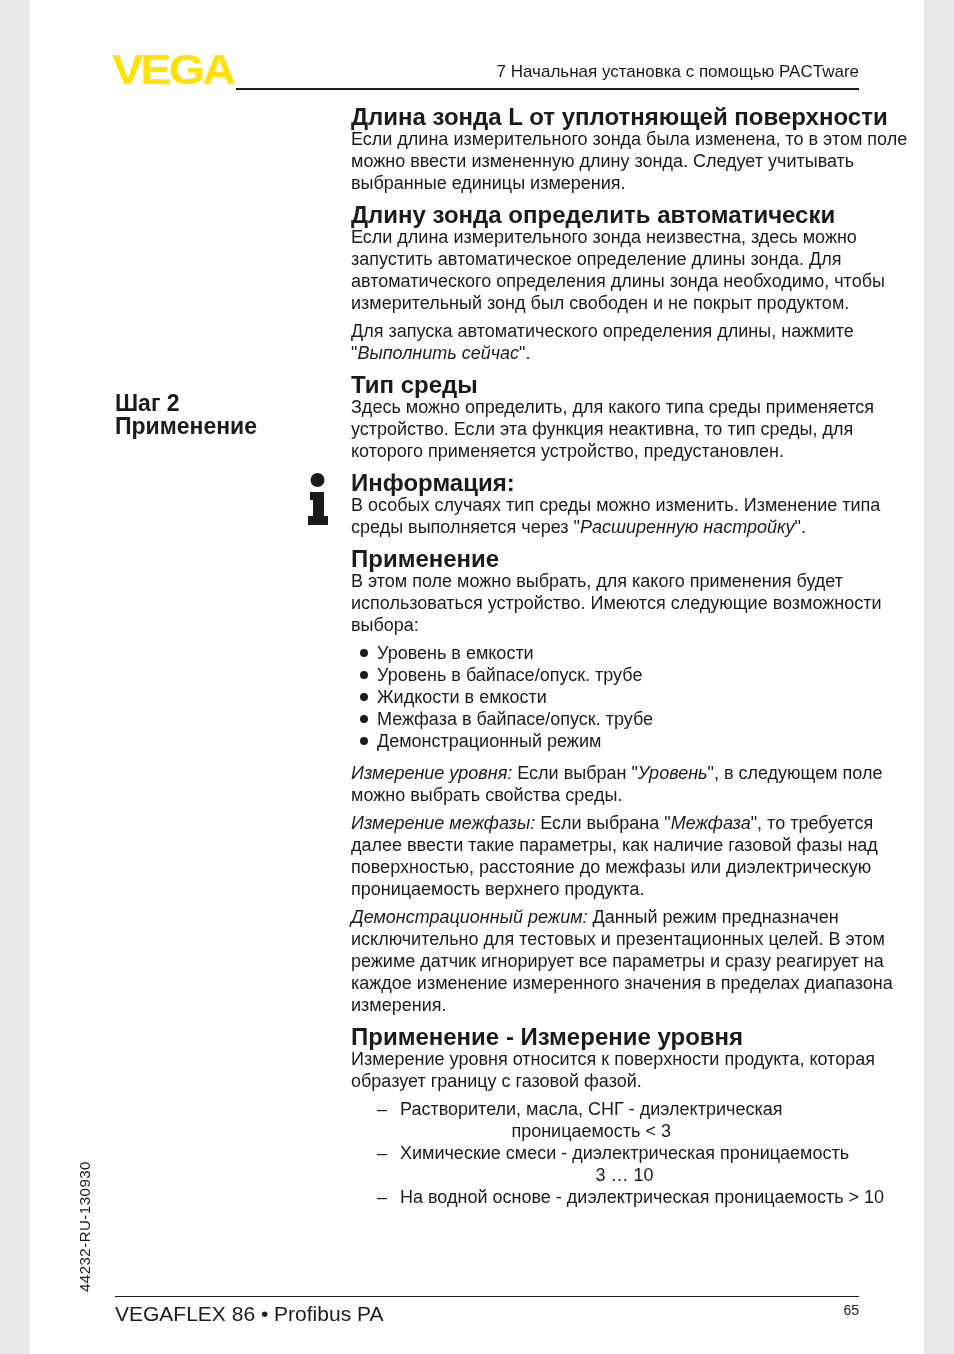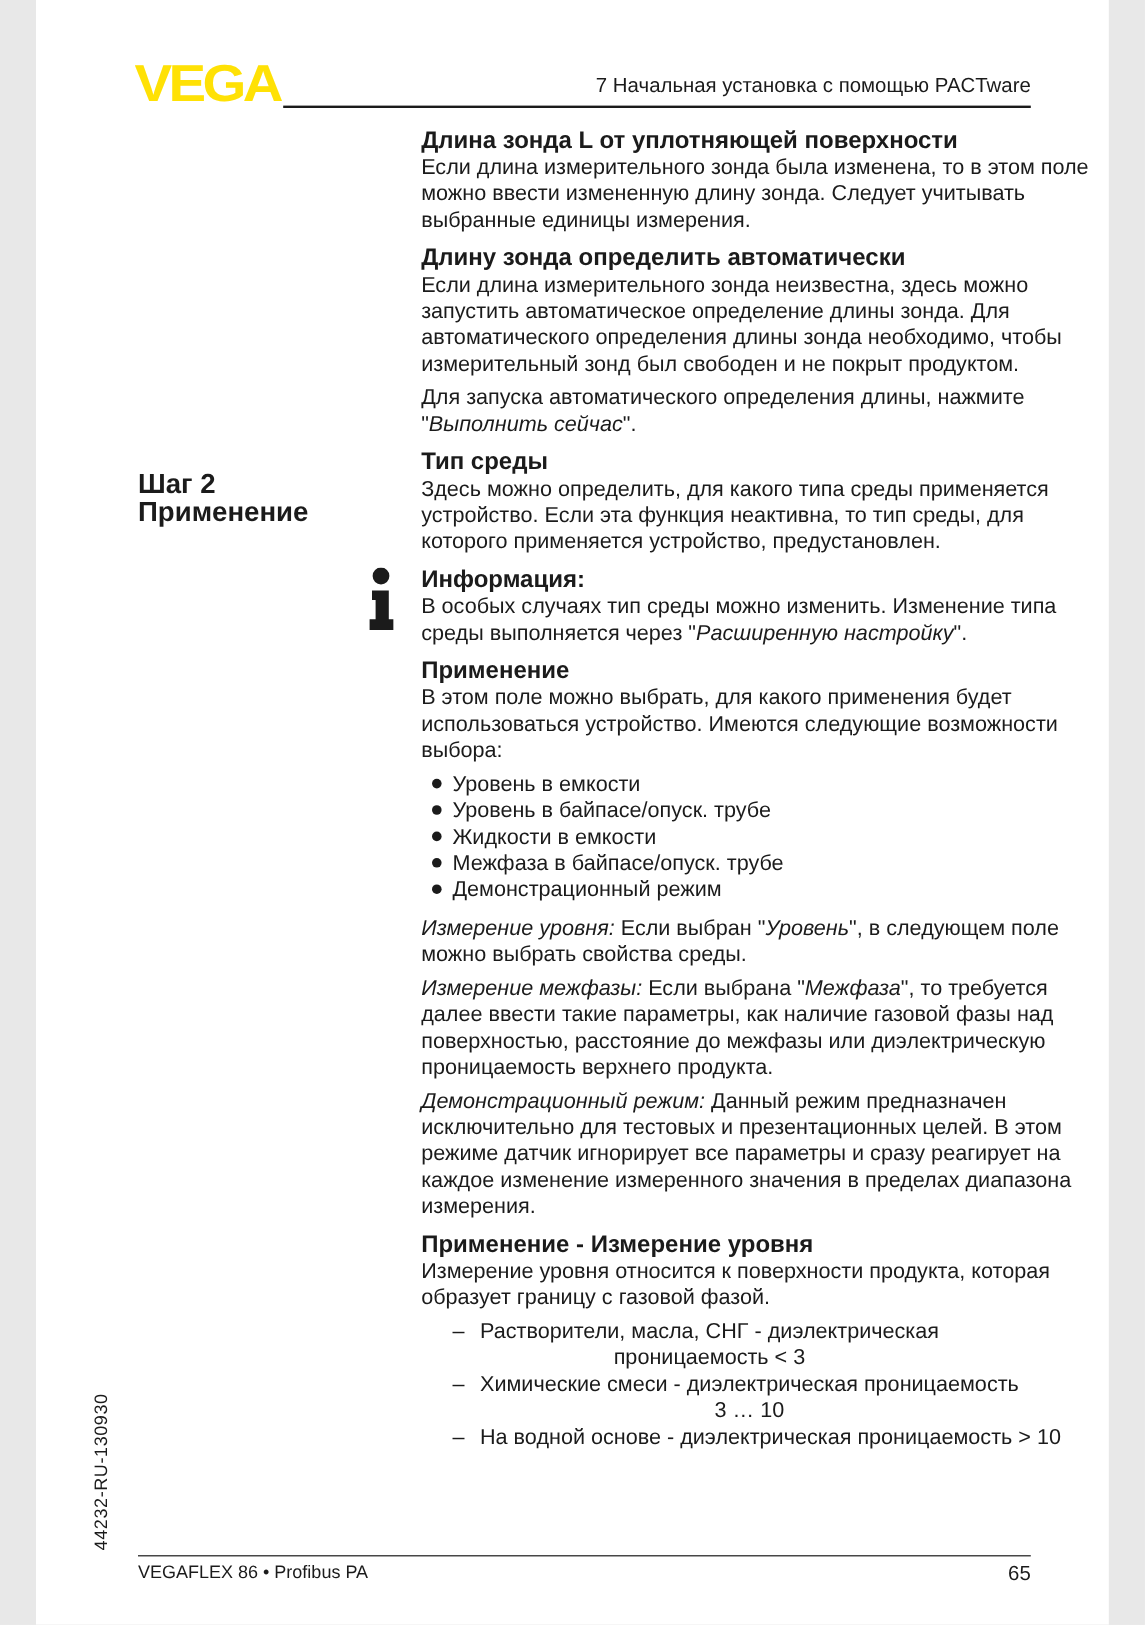--- a/index.html
+++ b/index.html
@@ -21,39 +21,39 @@
   .sidebar-label { position:absolute; left:85px; top:392px; font-size:23px; font-weight:bold; line-height:23px; }
   .doc-number {
     position:absolute; left:46px; top:1292px; white-space:nowrap;
     transform:rotate(-90deg); transform-origin:0 0;
     font-size:15px; letter-spacing:0.5px;
   }
 
   
   .content { position:absolute; left:321px; top:106px; width:570px; font-size:18px; line-height:22px; }
   .sec { margin-bottom:10px; }
-  .content h3 { margin:0; font-size:20px; font-weight:bold; }
+  .content h3 { margin:0; font-size:24px; font-weight:bold; }
   .content p { margin:0 0 6px 0; }
   .it { font-style:italic; }
 
   .li { display:flex; }
   .li-marker { flex:0 0 26px; }
   .dot { display:block; width:8px; height:8px; border-radius:50%; background:#1b1b1b; margin-top:7px; margin-left:9px; }
   .li-text { white-space:pre-line;text-align:center; }
   .sub-list { margin-left:26px; }
   .sub { display:flex; }
   .dash-marker { flex:0 0 23px; }
 
   .info-sec { position:relative; }
   .info-icon { position:absolute; left:-44px; top:1px; width:21px; height:52px; }
 
   
   .footer-rule { position:absolute; left:85px; right:65px; top:1296px; border-top:1.5px solid #1b1b1b; }
-  .footer-left { position:absolute; left:85px; top:1302px; font-size:15px; }
-  .footer-page { position:absolute; right:65px; top:1302px; font-size:17px; }
+  .footer-left { position:absolute; left:85px; top:1302px; font-size:21px; }
+  .footer-page { position:absolute; right:65px; top:1302px; font-size:14px; }
 </style>
 </head>
 <body>
 
 <div class="page">
 
   <div class="logo" style="color: rgb(255, 225, 5);">VEGA</div>
   <div class="header-title">7 Начальная установка с помощью PACTware</div>
   <div class="header-rule"></div>
 

